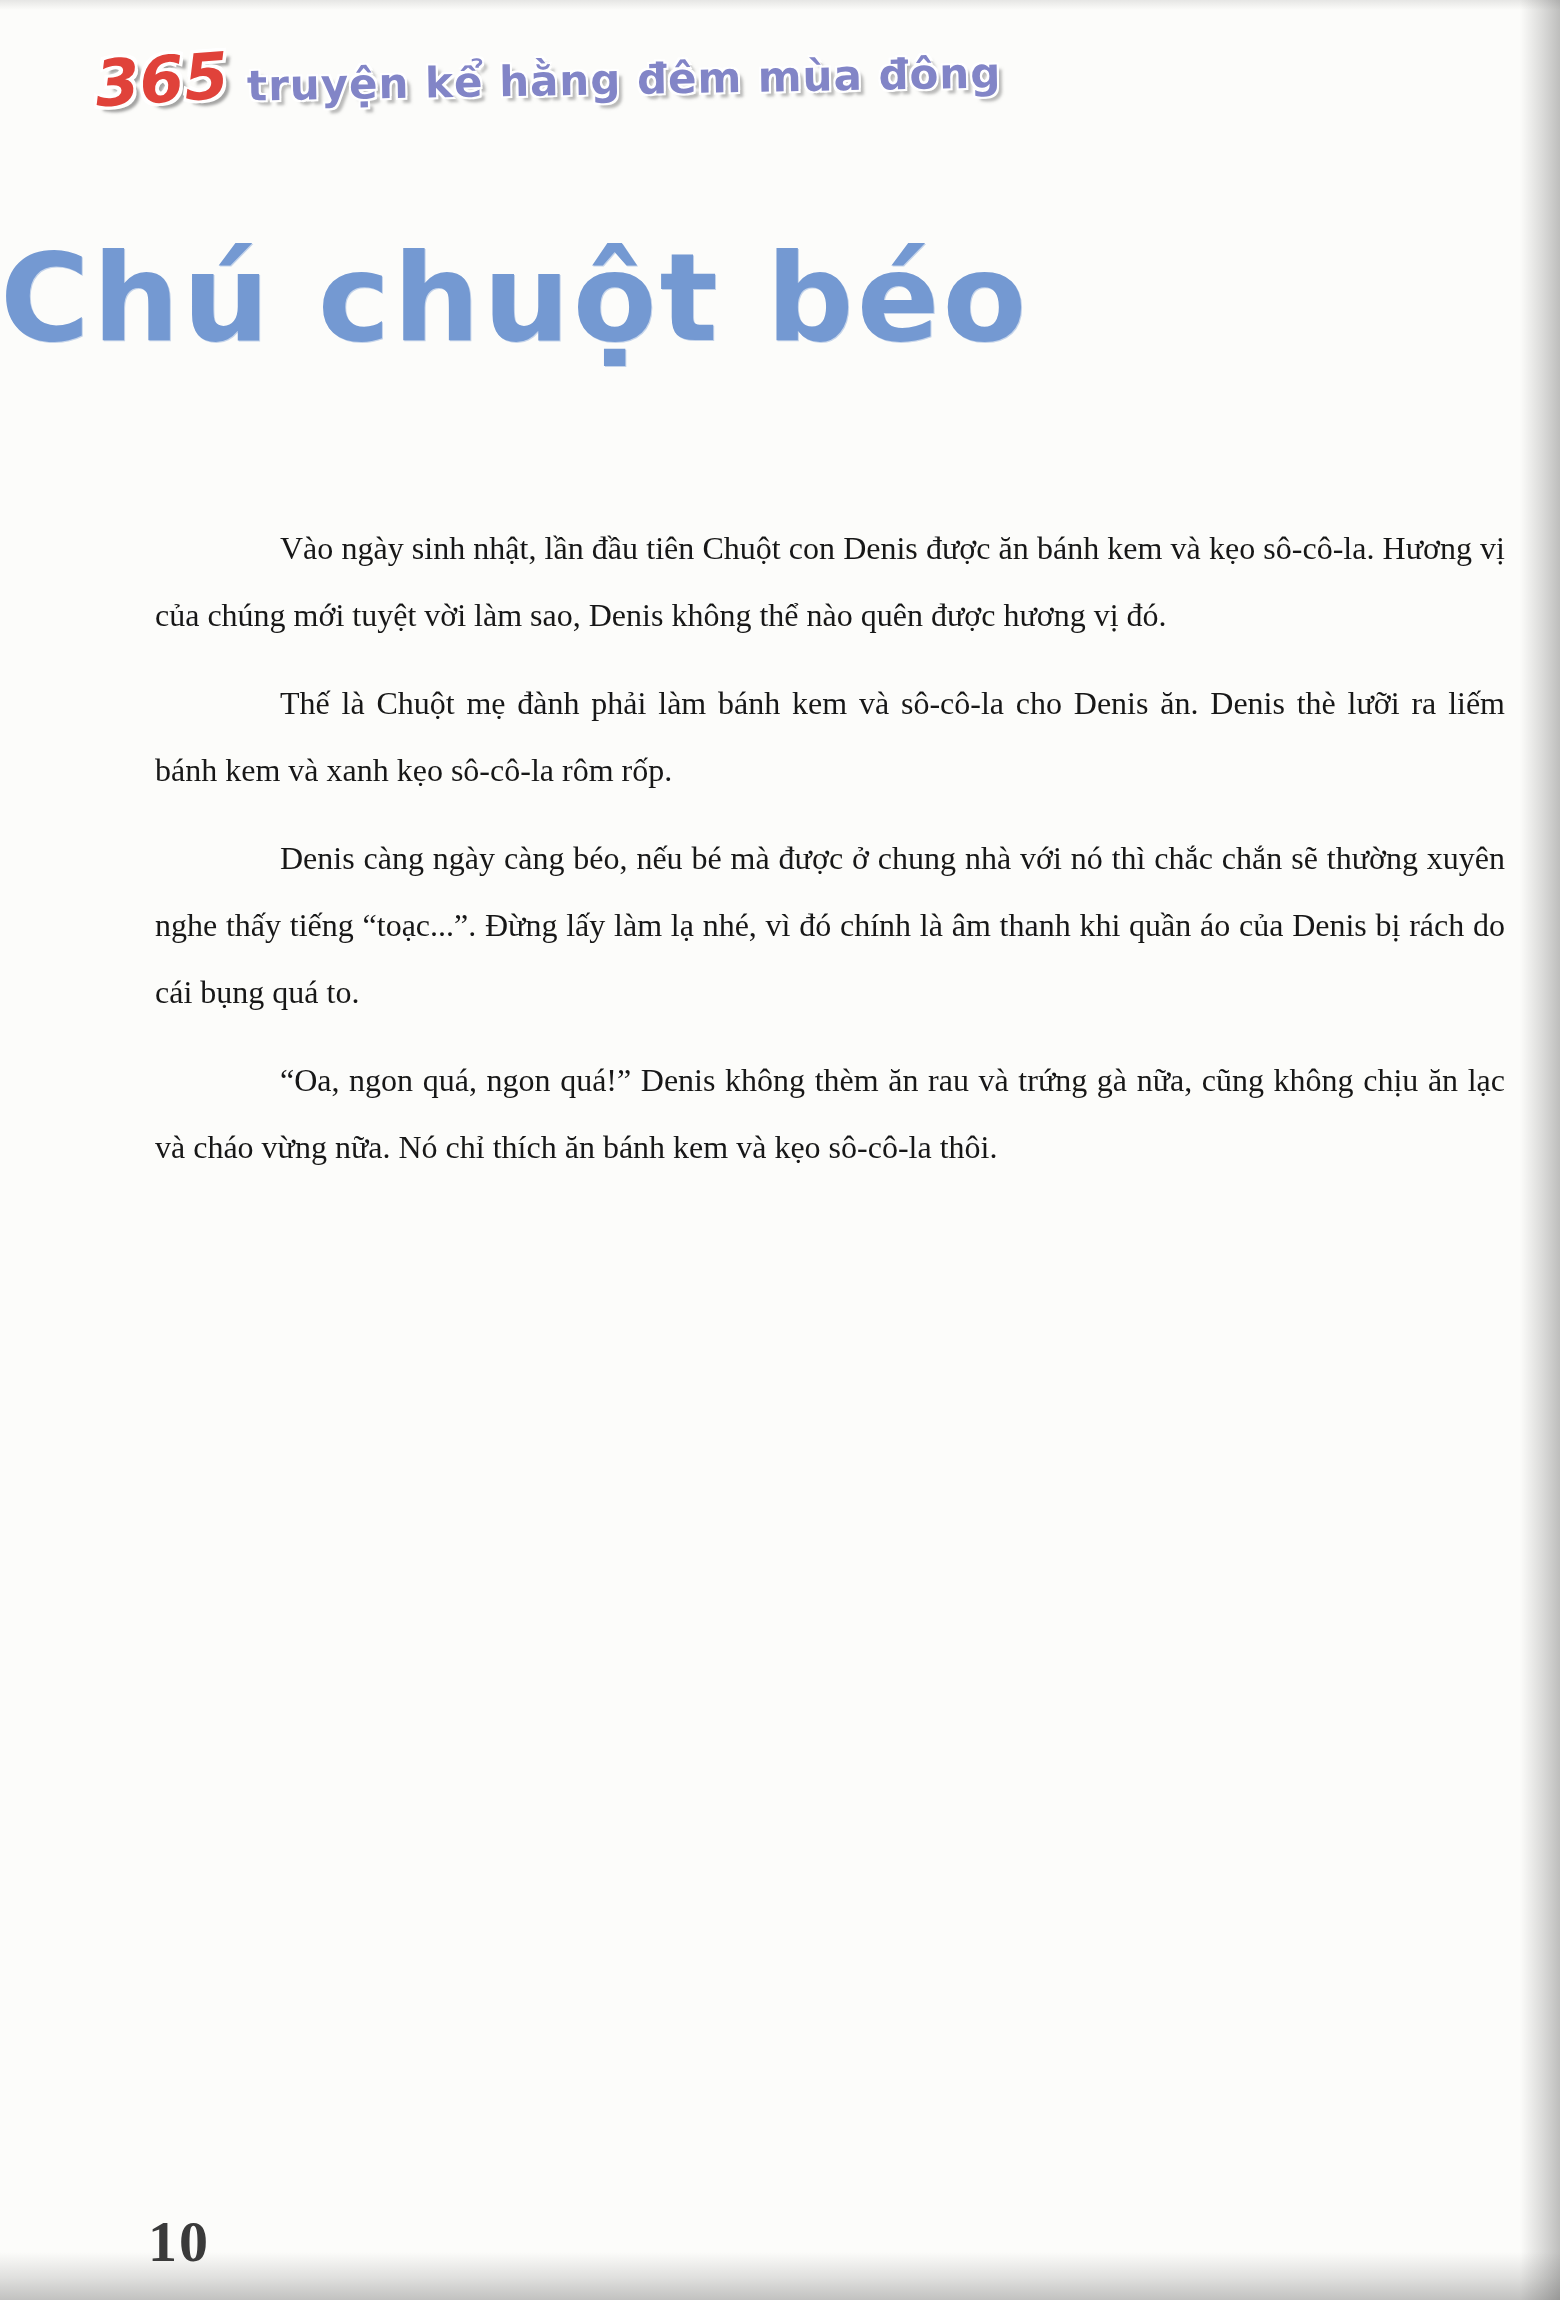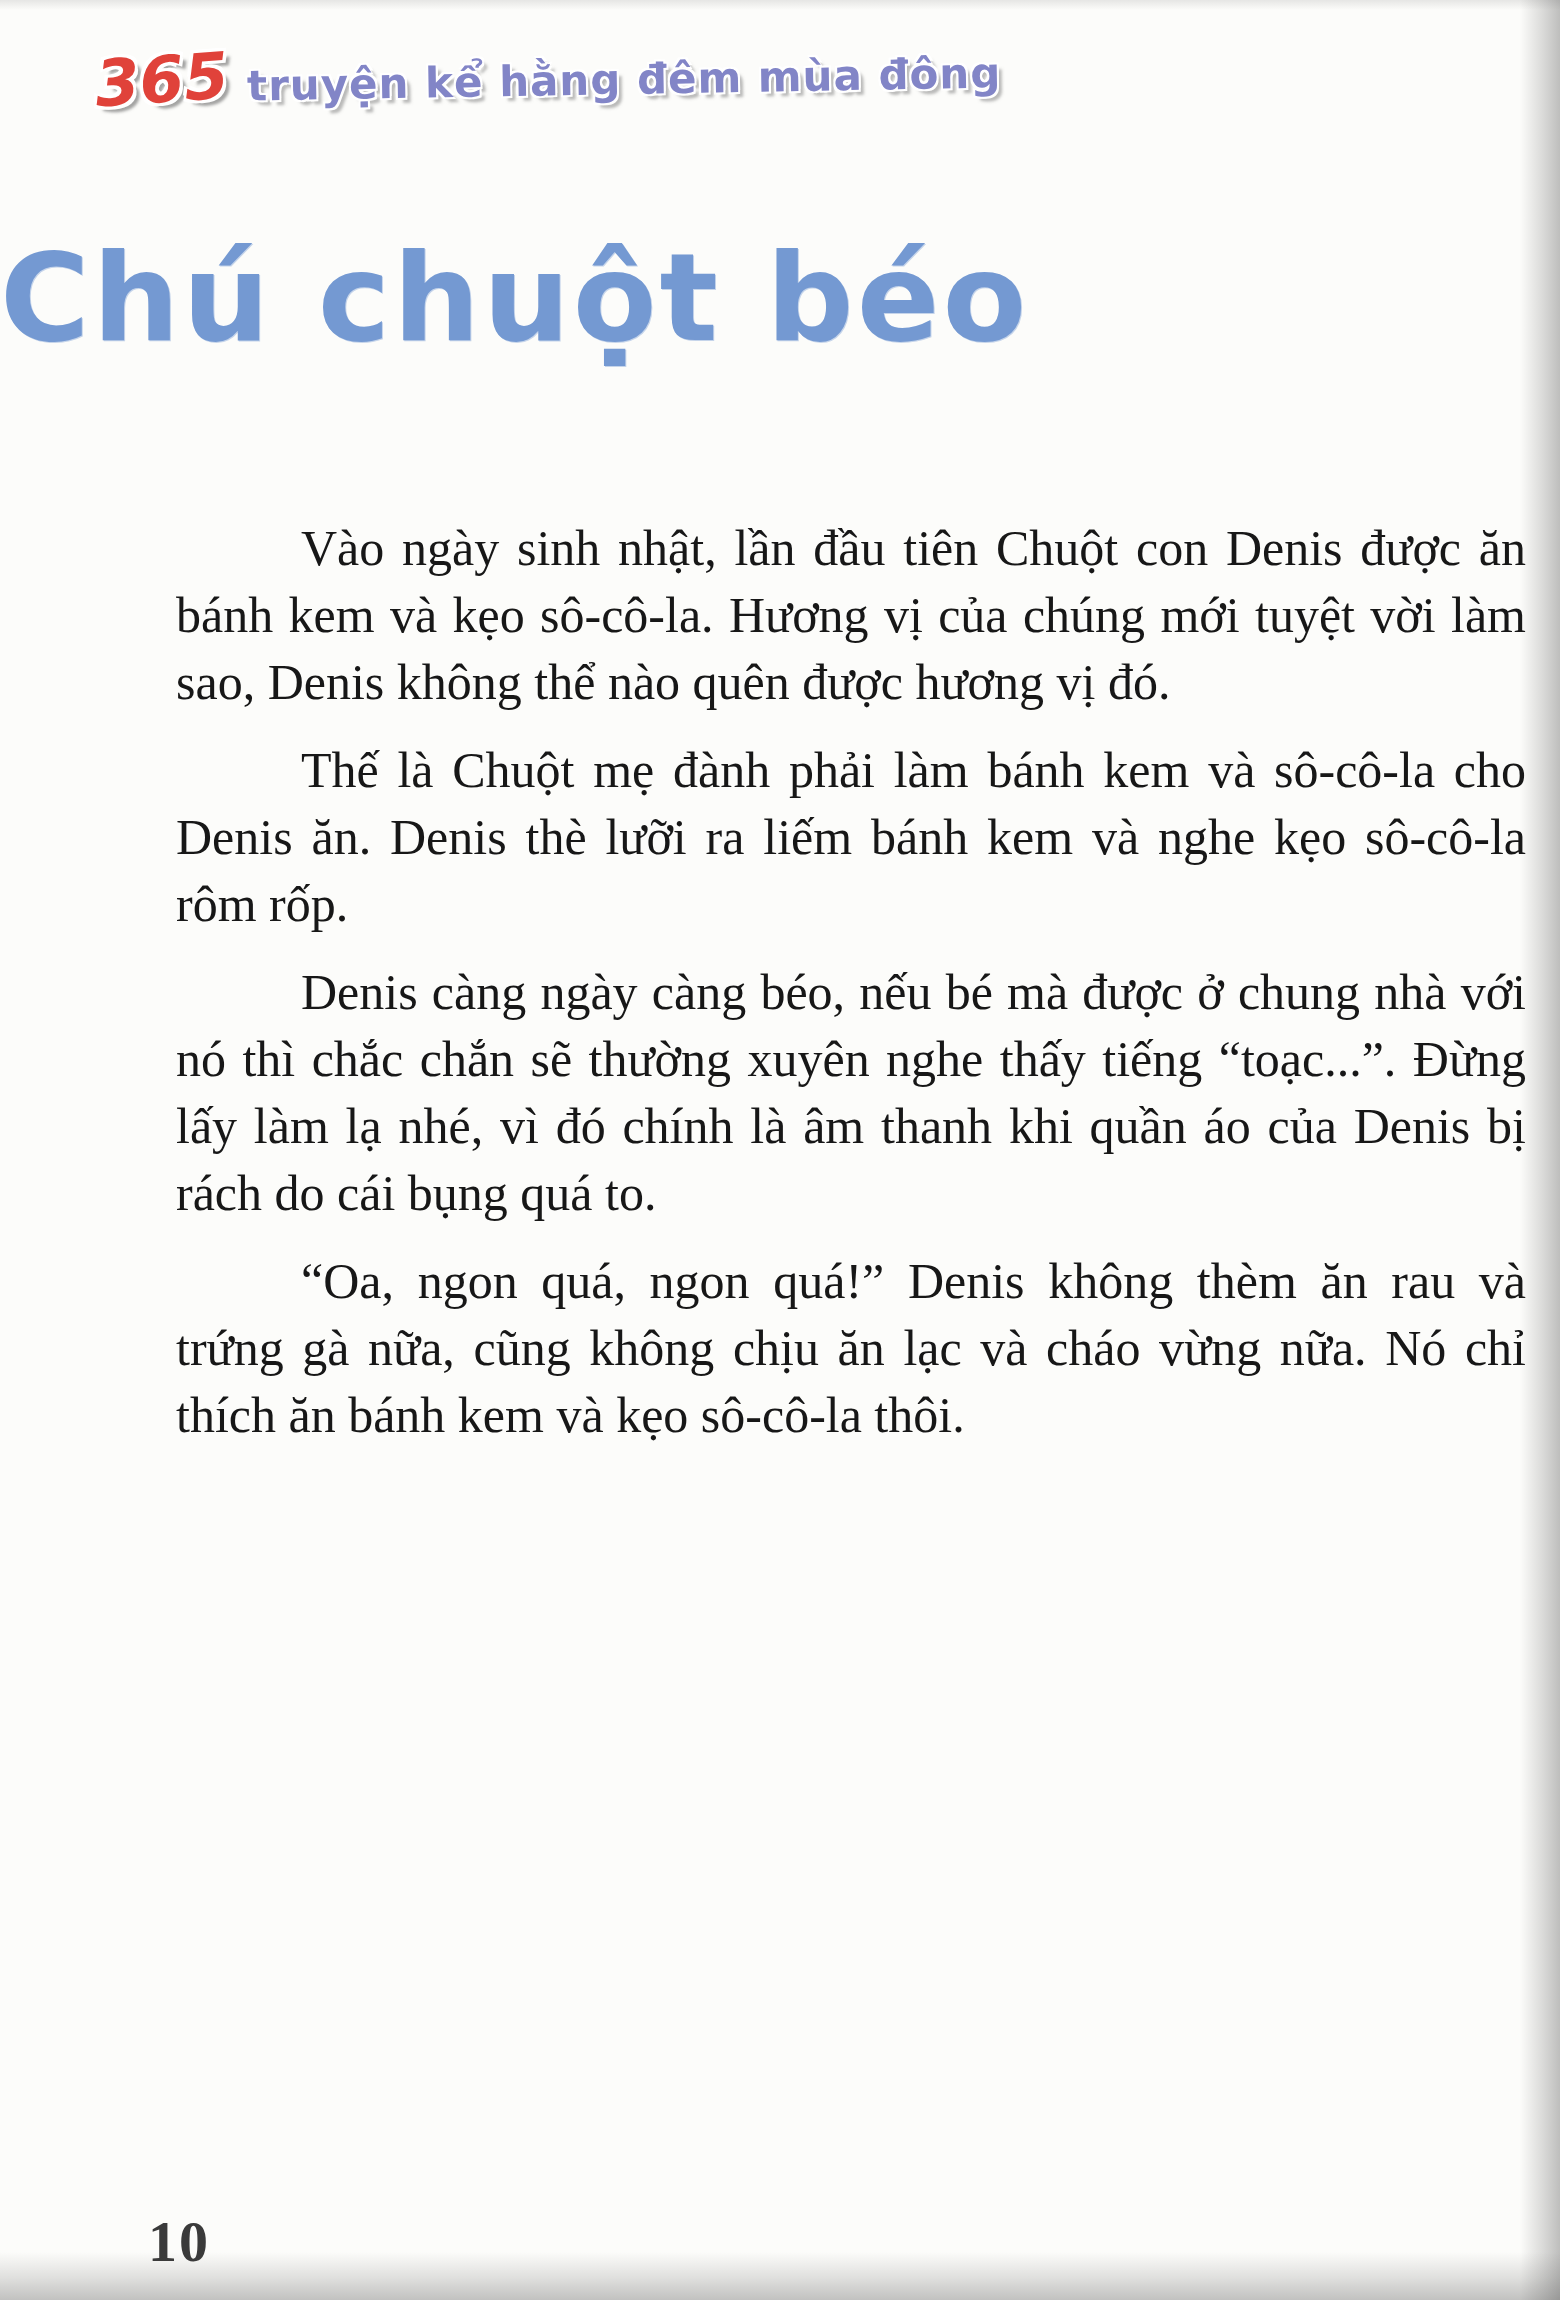--- a/index.html
+++ b/index.html
@@ -59,24 +59,23 @@
     font-size:122px; line-height:1.2;
     letter-spacing:3px;
     color:#7499d2;
     text-shadow:1px 1px 0 rgba(116,153,210,.4);
   }
 
   
   .bodytext {
     position:absolute; top:515px; left:155px;
     width:1350px;
-    font-size:50px; line-height:67px;
+    font-size:32px; line-height:67px;
     color:#171717;
     text-align:justify;
-    margin-left:21px;
   }
   .bodytext p {
     margin:0 0 21px 0;
     text-indent:125px;
   }
 
   
   .pagenum {
     position:absolute; left:148px; top:2208px;
     font-size:58px; font-weight:bold;
@@ -111,21 +110,21 @@
 
   <div class="header">
     <span class="logo-num">365</span>
     <span class="logo-text">truyện kể hằng đêm mùa đông</span>
   </div>
 
   <h1 class="title">Chú chuột béo</h1>
 
   <div class="bodytext">
     <p>Vào ngày sinh nhật, lần đầu tiên Chuột con Denis được ăn bánh kem và kẹo sô-cô-la. Hương vị của chúng mới tuyệt vời làm sao, Denis không thể nào quên được hương vị đó.</p>
-    <p>Thế là Chuột mẹ đành phải làm bánh kem và sô-cô-la cho Denis ăn. Denis thè lưỡi ra liếm bánh kem và nghe kẹo sô-cô-la rôm rốp.</p>
+    <p>Thế là Chuột mẹ đành phải làm bánh kem và sô-cô-la cho Denis ăn. Denis thè lưỡi ra liếm bánh kem và xanh kẹo sô-cô-la rôm rốp.</p>
     <p>Denis càng ngày càng béo, nếu bé mà được ở chung nhà với nó thì chắc chắn sẽ thường xuyên nghe thấy tiếng “toạc...”. Đừng lấy làm lạ nhé, vì đó chính là âm thanh khi quần áo của Denis bị rách do cái bụng quá to.</p>
     <p>“Oa, ngon quá, ngon quá!” Denis không thèm ăn rau và trứng gà nữa, cũng không chịu ăn lạc và cháo vừng nữa. Nó chỉ thích ăn bánh kem và kẹo sô-cô-la thôi.</p>
   </div>
 
   <div class="pagenum">10</div>
 
   <div class="edge-top"></div>
   <div class="edge-right"></div>
   <div class="edge-bottom"></div>
 

